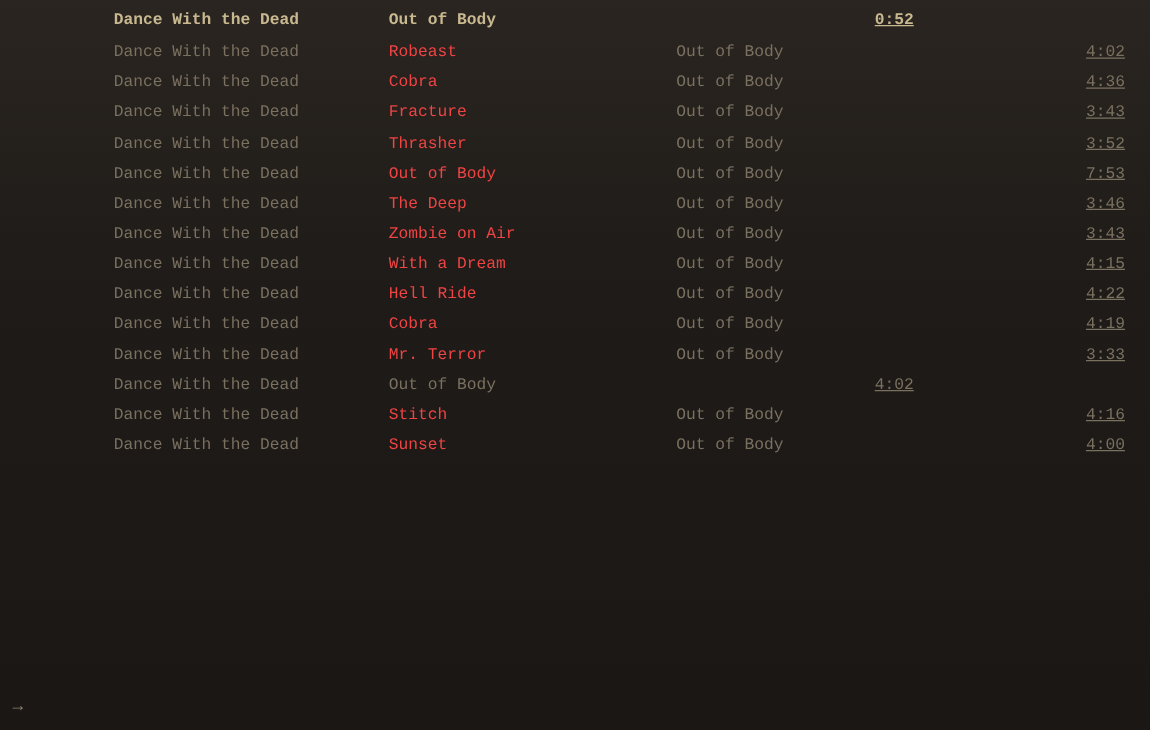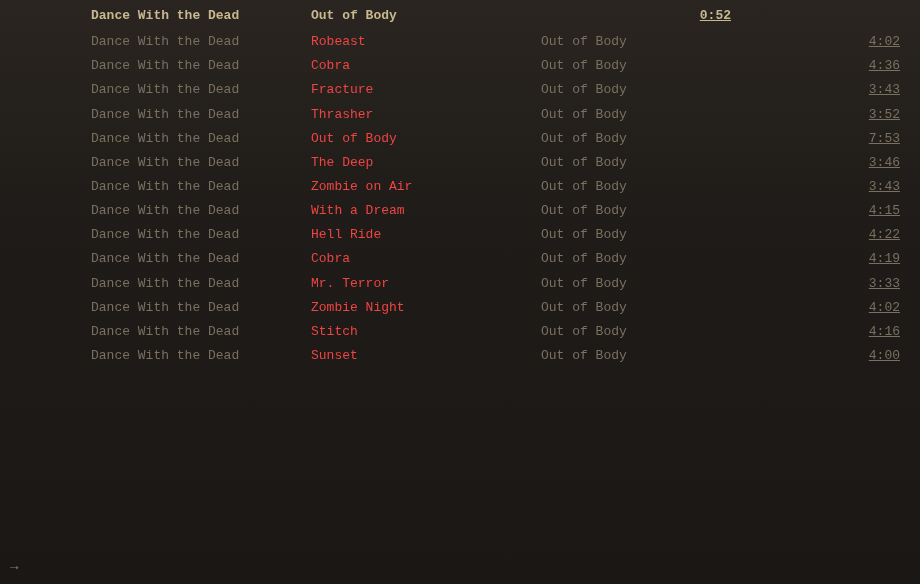--- a/index.html
+++ b/index.html
@@ -133,21 +133,20 @@
       <span class="col-duration">4:19</span>
     </div>
     <div class="track-row">
       <span class="col-artist">Dance With the Dead</span>
       <span class="col-title">Mr. Terror</span>
       <span class="col-album">Out of Body</span>
       <span class="col-duration">3:33</span>
     </div>
     <div class="track-row">
       <span class="col-artist">Dance With the Dead</span>
-      <span class="col-title">Zombie Night</span>
       <span class="col-album">Out of Body</span>
       <span class="col-duration">4:02</span>
     </div>
     <div class="track-row">
       <span class="col-artist">Dance With the Dead</span>
       <span class="col-title">Stitch</span>
       <span class="col-album">Out of Body</span>
       <span class="col-duration">4:16</span>
     </div>
     <div class="track-row">

